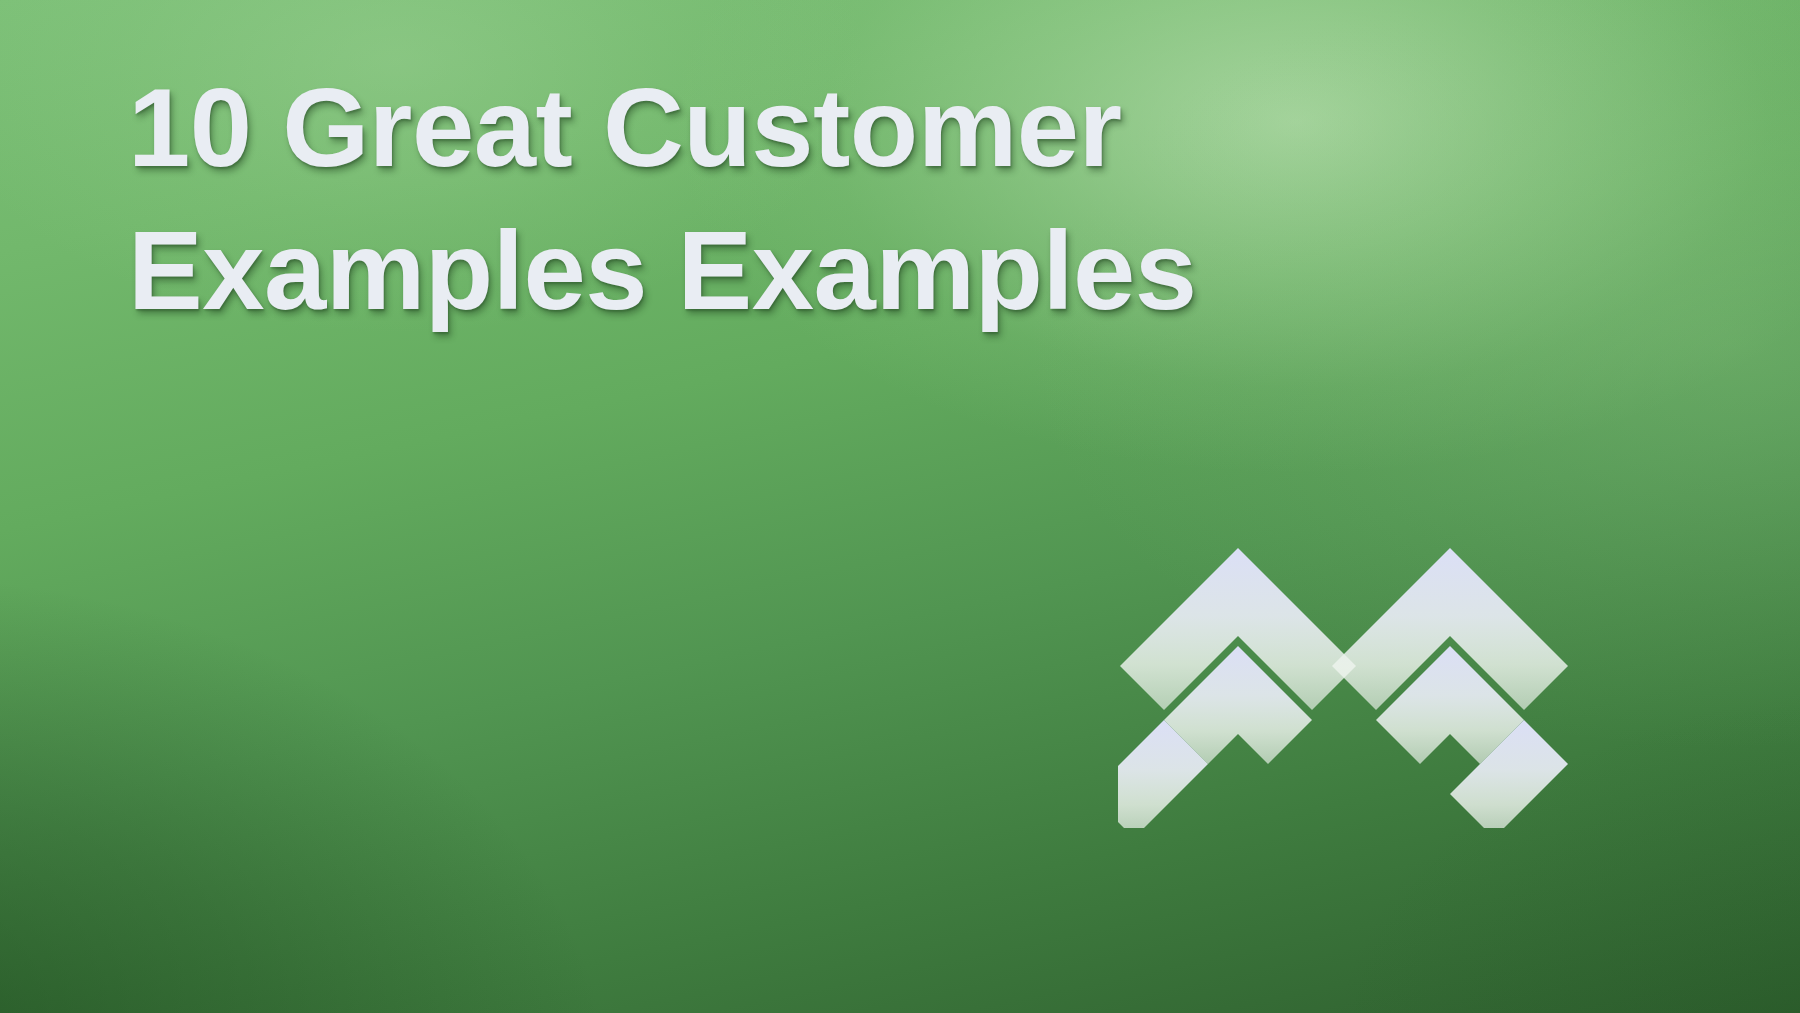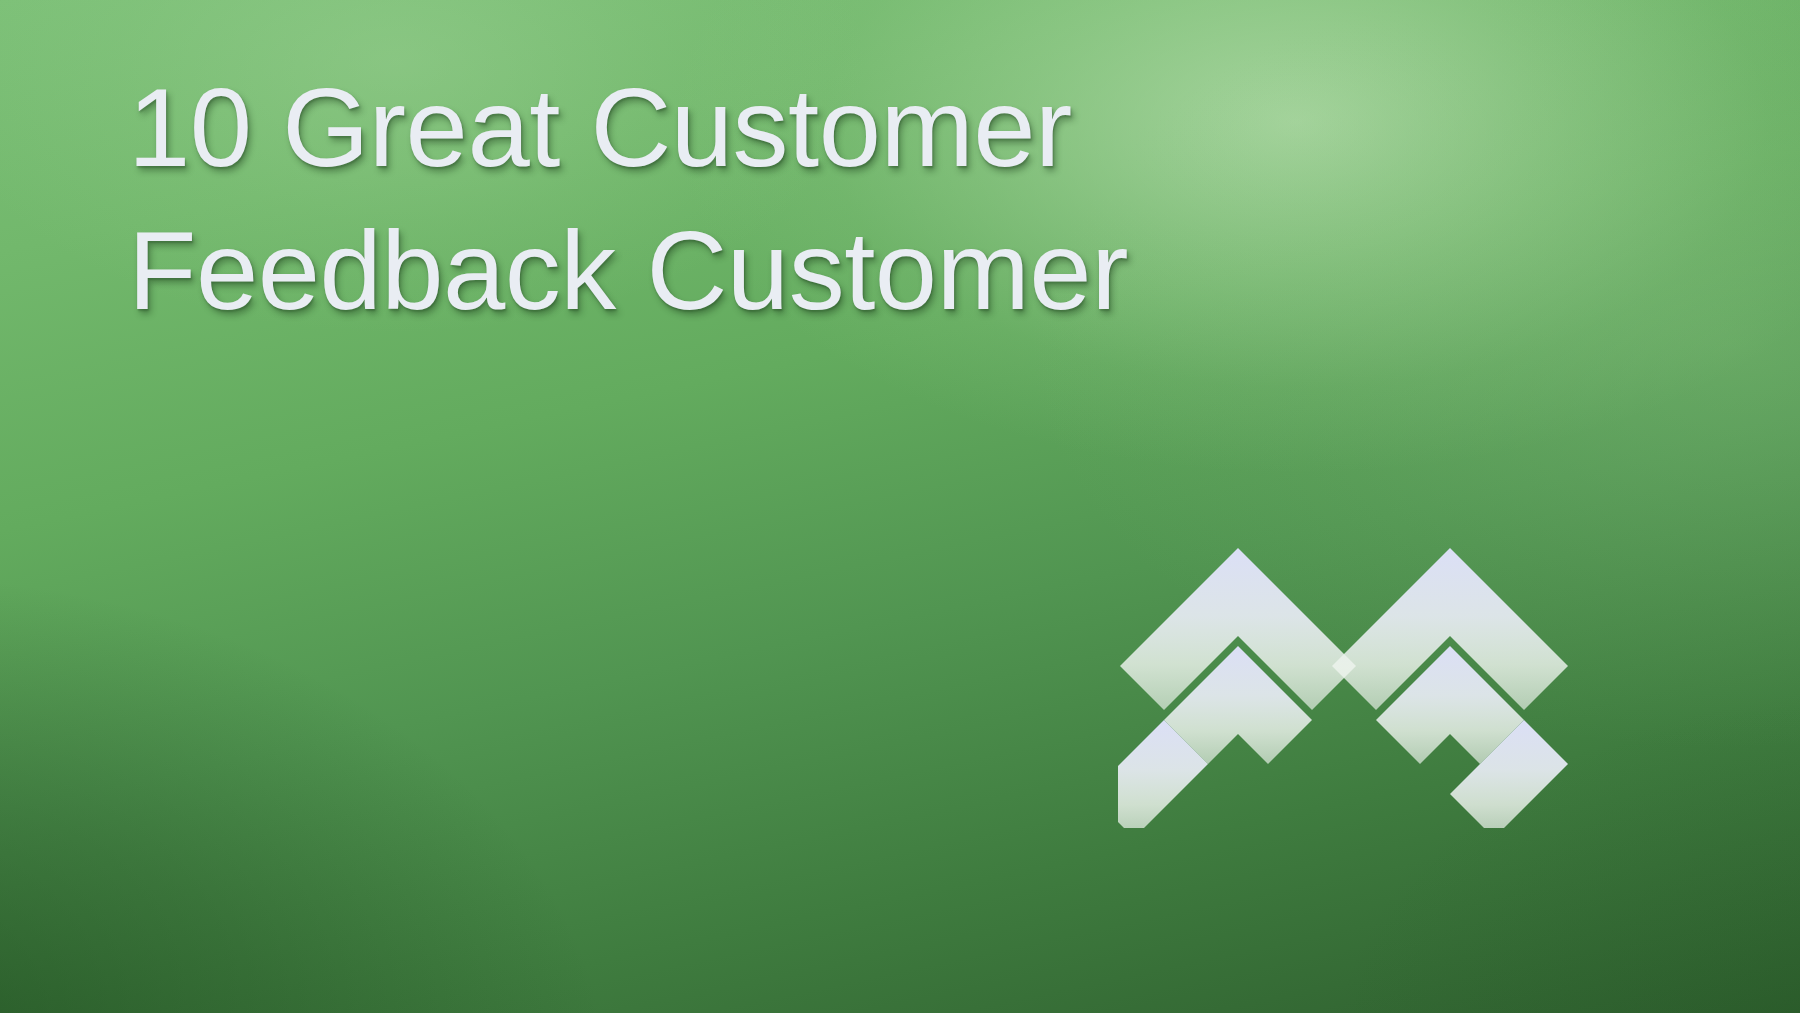--- a/index.html
+++ b/index.html
@@ -72,21 +72,21 @@
   
   .headline {
     position: absolute;
     left: 128px;
     top: 56px;
     width: 1300px;
   }
   .headline-line {
     font-size: 112px;
     line-height: 143px;
-    font-weight: normal;
+    font-weight: bold;
     letter-spacing: -0.5px;
     color: #e9edf3;
     text-shadow:
       3px 5px 6px rgba(24, 58, 24, 0.40),
       1px 2px 2px rgba(24, 58, 24, 0.30);
     white-space: nowrap;
   }
 
   
   .logo-mark {
@@ -106,21 +106,21 @@
 
   <div class="bg-base"></div>
   <div class="bg-glow-a"></div>
   <div class="bg-glow-b"></div>
   <div class="bg-glow-c"></div>
   <div class="bg-shade-bl"></div>
   <div class="bg-shade-br"></div>
 
   <div class="headline">
     <div class="headline-line">10 Great Customer</div>
-    <div class="headline-line">Feedback Customer</div>
+    <div class="headline-line">Examples Examples</div>
   </div>
 
   <div class="logo-mark">
     <svg viewBox="0 0 452 288" xmlns="http://www.w3.org/2000/svg" aria-hidden="true">
       <defs>
         <linearGradient id="logoGrad" x1="0" y1="0" x2="0" y2="1">
           <stop offset="0%" stop-color="#dbdff6" stop-opacity="1"></stop>
           <stop offset="42%" stop-color="#e2e8ee" stop-opacity="0.96"></stop>
           <stop offset="72%" stop-color="#eef4ee" stop-opacity="0.82"></stop>
           <stop offset="100%" stop-color="#f6faf6" stop-opacity="0.62"></stop>

